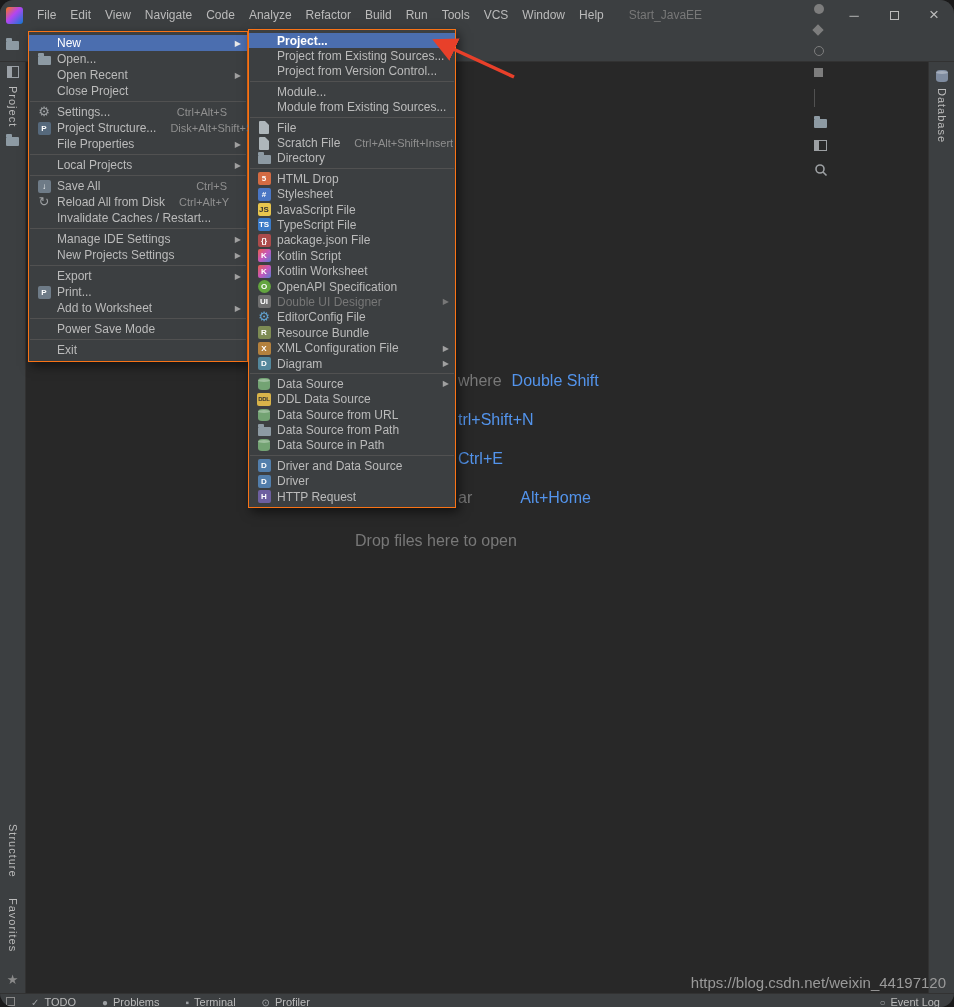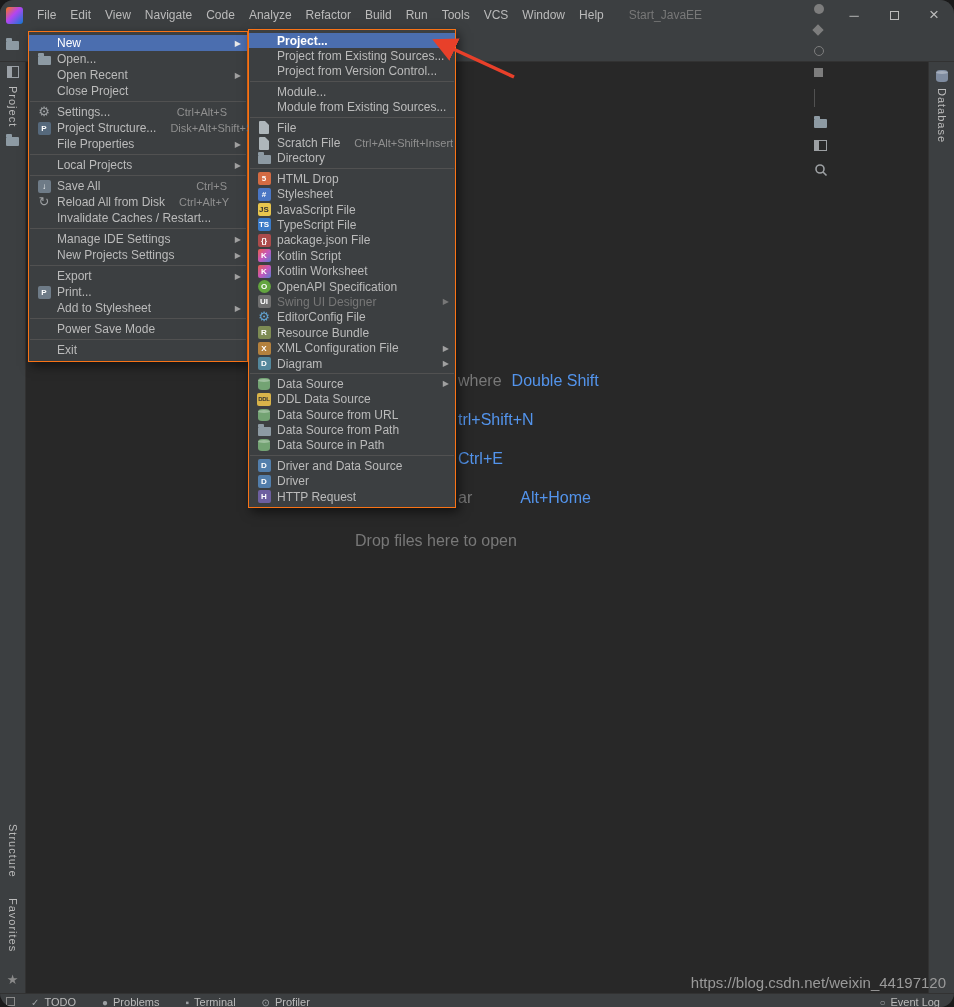--- a/index.html
+++ b/index.html
@@ -302,21 +302,21 @@
       <div class="menu-item">
         <span class="mi-icon">
           <span class="k-badge" style="background: rgb(110, 123, 135);">P</span>
         </span>
         <span class="mi-label">Print...</span>
         <span class="mi-shortcut"></span>
         <span class="mi-arrow"></span>
       </div>
       <div class="menu-item">
         <span class="mi-icon"></span>
-        <span class="mi-label">Add to Stylesheet</span>
+        <span class="mi-label">Add to Worksheet</span>
         <span class="mi-shortcut"></span>
         <span class="mi-arrow">▶</span>
       </div>
       <div class="menu-sep"></div>
       <div class="menu-item">
         <span class="mi-icon"></span>
         <span class="mi-label">Power Save Mode</span>
         <span class="mi-shortcut"></span>
         <span class="mi-arrow"></span>
       </div>
@@ -448,21 +448,21 @@
           <span class="k-circle k-badge" style="background: rgb(99, 165, 63);">O</span>
         </span>
         <span class="mi-label">OpenAPI Specification</span>
         <span class="mi-shortcut"></span>
         <span class="mi-arrow"></span>
       </div>
       <div class="menu-item disabled">
         <span class="mi-icon">
           <span class="k-badge" style="background: rgb(112, 112, 112);">UI</span>
         </span>
-        <span class="mi-label">Swing UI Designer</span>
+        <span class="mi-label">Double UI Designer</span>
         <span class="mi-shortcut"></span>
         <span class="mi-arrow">▶</span>
       </div>
       <div class="menu-item">
         <span class="mi-icon">
           <span class="k-glyph" style="color: rgb(97, 162, 209);">⚙</span>
         </span>
         <span class="mi-label">EditorConfig File</span>
         <span class="mi-shortcut"></span>
         <span class="mi-arrow"></span>

